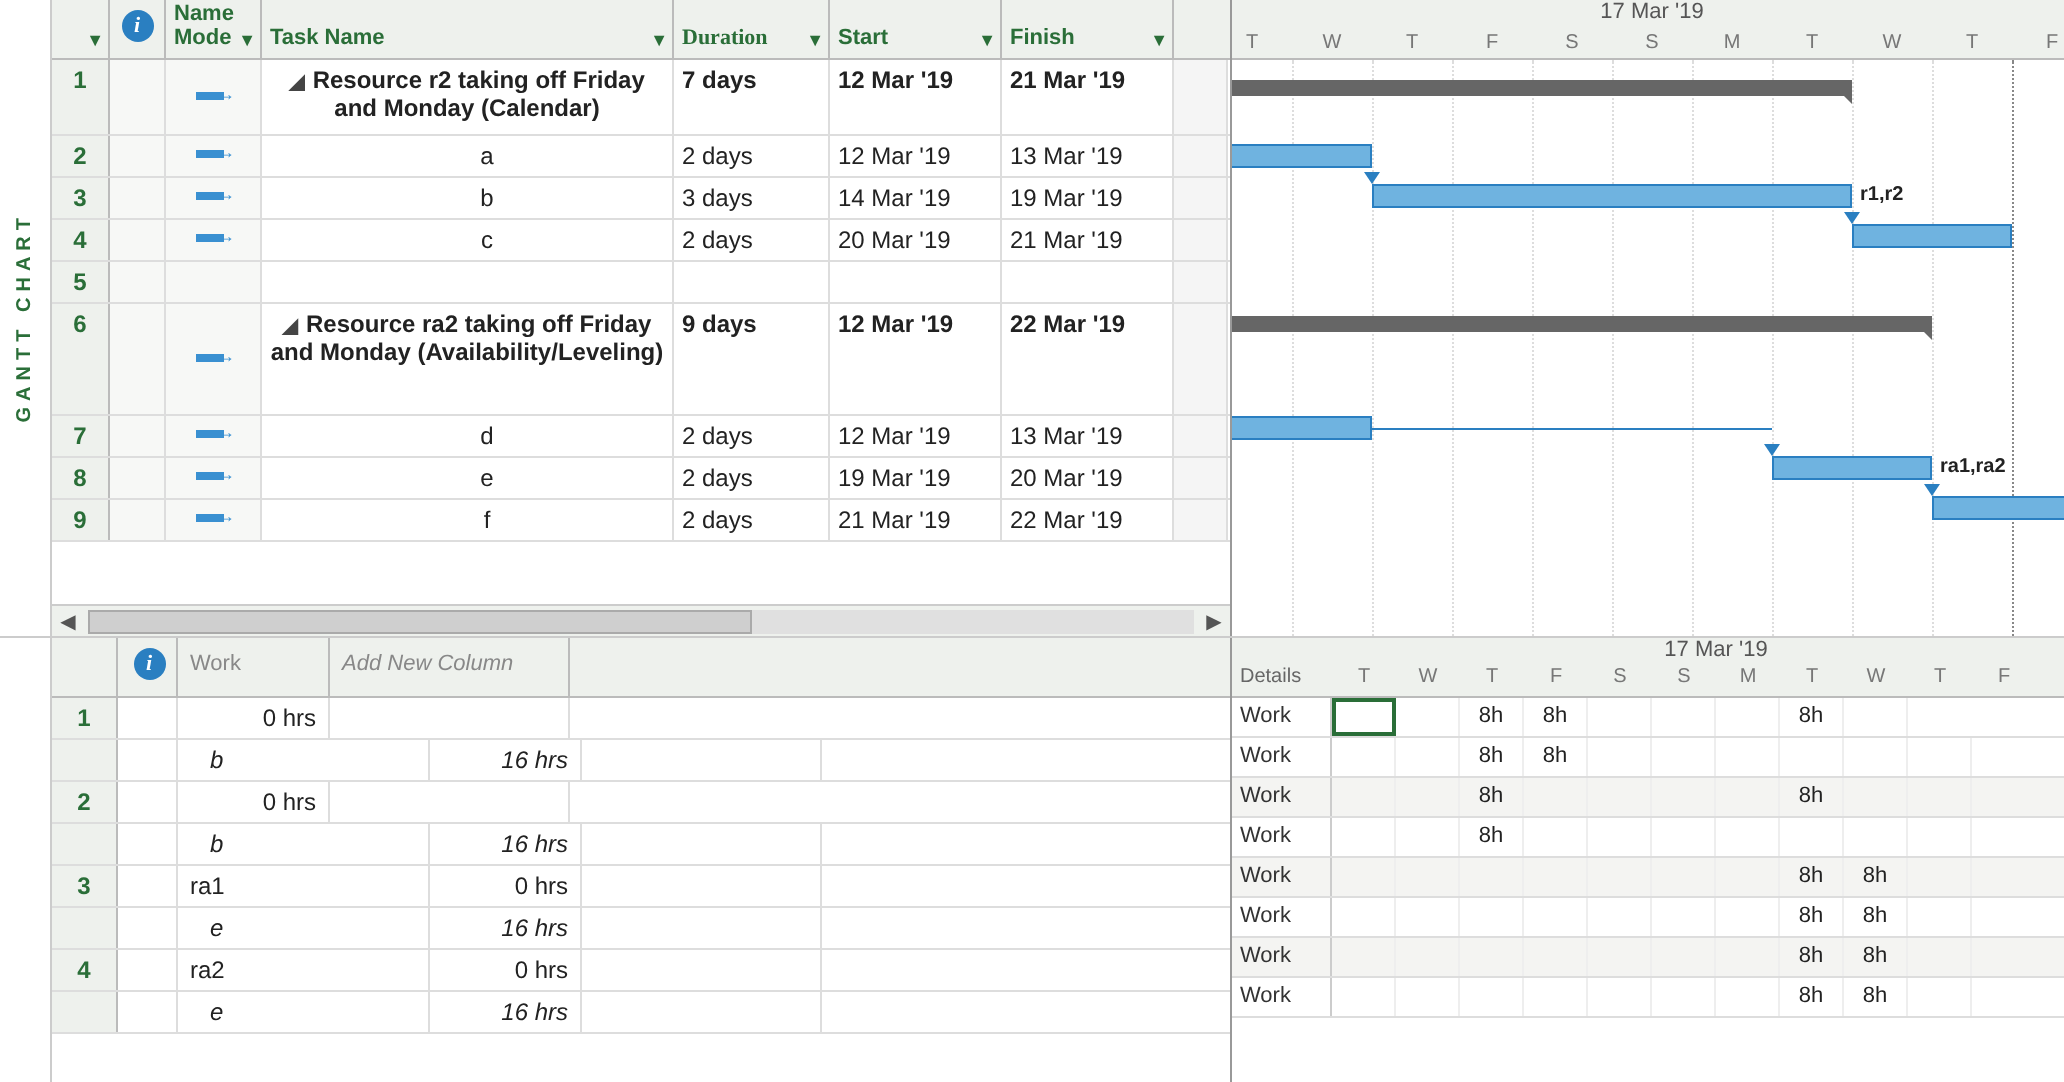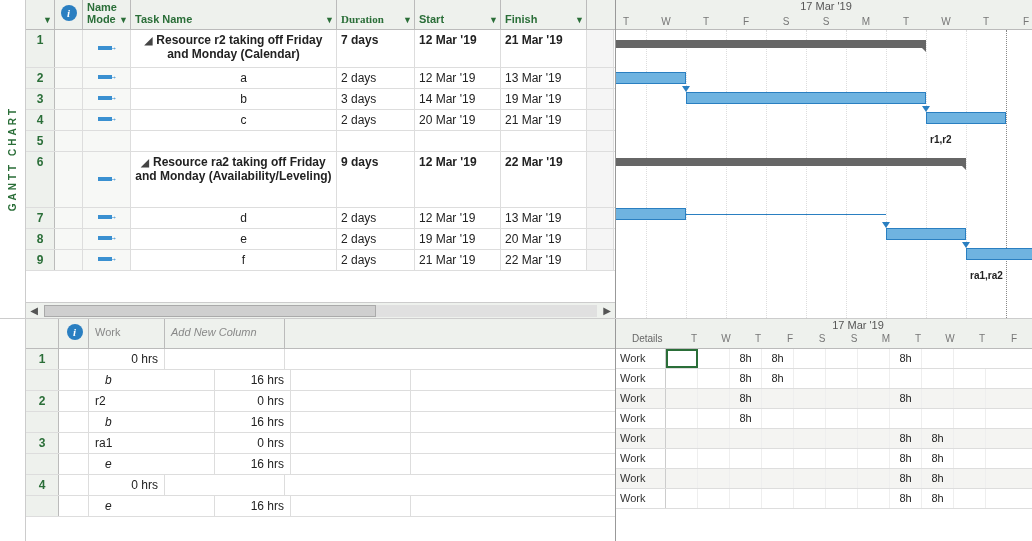--- a/index.html
+++ b/index.html
@@ -58,51 +58,51 @@
   .gantt-body { position:absolute; top:30px; left:0; right:0; bottom:0; }
   .grid-v { position:absolute; top:0; bottom:0; width:0; border-left:1px dotted #ddd; }
   .dotted-end { position:absolute; top:0; bottom:0; width:0; border-left:1px dotted #888; }
   .bar-sum { position:absolute; height:8px; background:#666; }
   .bar-sum::before,.bar-sum::after { content:""; position:absolute; bottom:-4px; width:0; height:0; border-top:6px solid #666; }
   .bar-sum::before { left:0; border-right:6px solid transparent; }
   .bar-sum::after { right:0; border-left:6px solid transparent; }
   .bar-task { position:absolute; height:12px; background:#6fb3e0; border:1px solid #2a7fc1; }
   .linkH { position:absolute; border-top:1px solid #2a7fc1; }
   .arrow-down { position:absolute; width:0; height:0; border-left:4px solid transparent; border-right:4px solid transparent; border-top:6px solid #2a7fc1; }
-  .bar-label { position:absolute; font-size:10px; font-weight:bold;margin-top:42px; }
+  .bar-label { position:absolute; font-size:10px; font-weight:bold; }
 
   
   .bottom { height:222px; display:flex; }
   .bottom .spacer { width:26px; border-right:1px solid #ccc; }
   .res-table { width:590px; border-right:1px solid #999; }
   .res-table .col-header { height:30px; }
   .res-table .hc { font-weight:normal; color:#888; justify-content:flex-start; align-items:center; padding-left:6px; }
   .res-table .hc.rhb { width:33px; color:#2a6e38; }
   .res-table .hc.infob { width:30px; justify-content:center; }
   .res-table .hc.rname { width:126px; }
   .res-table .hc.work { width:76px; }
   .res-table .hc.addc { width:120px; font-style:italic; }
   .r-row { display:flex; border-bottom:1px solid #ddd; min-height:20px; }
   .r-row .rc.rhb { width:33px; text-align:center; font-weight:bold; color:#2a6e38; background:#eef1ed; border-right:1px solid #bbb; padding:3px 4px; }
   .r-row .rc.infob { width:30px; border-right:1px solid #ddd; }
   .r-row .rc.rname { width:126px; border-right:1px solid #ddd; padding:3px 6px; }
   .r-row .rc.work { width:76px; border-right:1px solid #ddd; padding:3px 6px; text-align:right; }
   .r-row .rc.addc { width:120px; border-right:1px solid #ddd; }
   .r-row.assign .rname { font-style:italic; padding-left:16px; }
-  .r-row.assign .work { }
+  .r-row.assign .work { font-style:italic; }
 
   .usage-area { flex:1; position:relative; }
   .usage-area .tl-head { height:30px; background:#eef1ed; border-bottom:1px solid #bbb; position:relative; }
   .usage-body { position:absolute; top:30px; left:0; right:0; bottom:0; }
   .u-row { display:flex; height:20px; border-bottom:1px solid #ddd; }
   .u-row.shade { background:#f4f4f2; }
   .u-row .details { width:50px; padding:3px 4px; color:#333; font-size:11px; border-right:1px solid #ccc; }
   .u-row .cell { width:32px; text-align:center; font-size:11px; padding:3px 0; border-right:1px solid #eee; }
   .u-row .cell.sel { outline:2px solid #2a6e38; outline-offset:-2px; background:#fff; }
-  .usage-area .dhead { display:flex; position:absolute; left:12px; top:14px; height:16px; }
+  .usage-area .dhead { display:flex; position:absolute; left:0; top:14px; height:16px; }
   .usage-area .dhead .details-h { width:50px; padding:0 4px; font-size:10px; color:#666; }
   .usage-area .dhead .dh { width:32px; text-align:center; font-size:10px; color:#777; }
   .usage-area .toplabel { position:absolute; top:0; font-size:11px; color:#555; transform:translateX(-50%); }
 </style>
 </head>
 <body>
 
 <div class="app">
   <div class="top">
     <div class="gantt-strip">
@@ -348,21 +348,20 @@
           <div class="r-row assign">
             <div class="rc rhb"></div>
             <div class="rc infob"></div>
             <div class="rc rname">b</div>
             <div class="rc work">16 hrs</div>
             <div class="rc addc"></div>
           </div>
           <div class="r-row">
             <div class="rc rhb">2</div>
             <div class="rc infob"></div>
-            <div class="rc rname">r2</div>
             <div class="rc work">0 hrs</div>
             <div class="rc addc"></div>
           </div>
           <div class="r-row assign">
             <div class="rc rhb"></div>
             <div class="rc infob"></div>
             <div class="rc rname">b</div>
             <div class="rc work">16 hrs</div>
             <div class="rc addc"></div>
           </div>
@@ -376,20 +375,21 @@
           <div class="r-row assign">
             <div class="rc rhb"></div>
             <div class="rc infob"></div>
             <div class="rc rname">e</div>
             <div class="rc work">16 hrs</div>
             <div class="rc addc"></div>
           </div>
           <div class="r-row">
             <div class="rc rhb">4</div>
             <div class="rc infob"></div>
+            <div class="rc rname">ra2</div>
             <div class="rc work">0 hrs</div>
             <div class="rc addc"></div>
           </div>
           <div class="r-row assign">
             <div class="rc rhb"></div>
             <div class="rc infob"></div>
             <div class="rc rname">e</div>
             <div class="rc work">16 hrs</div>
             <div class="rc addc"></div>
           </div>

